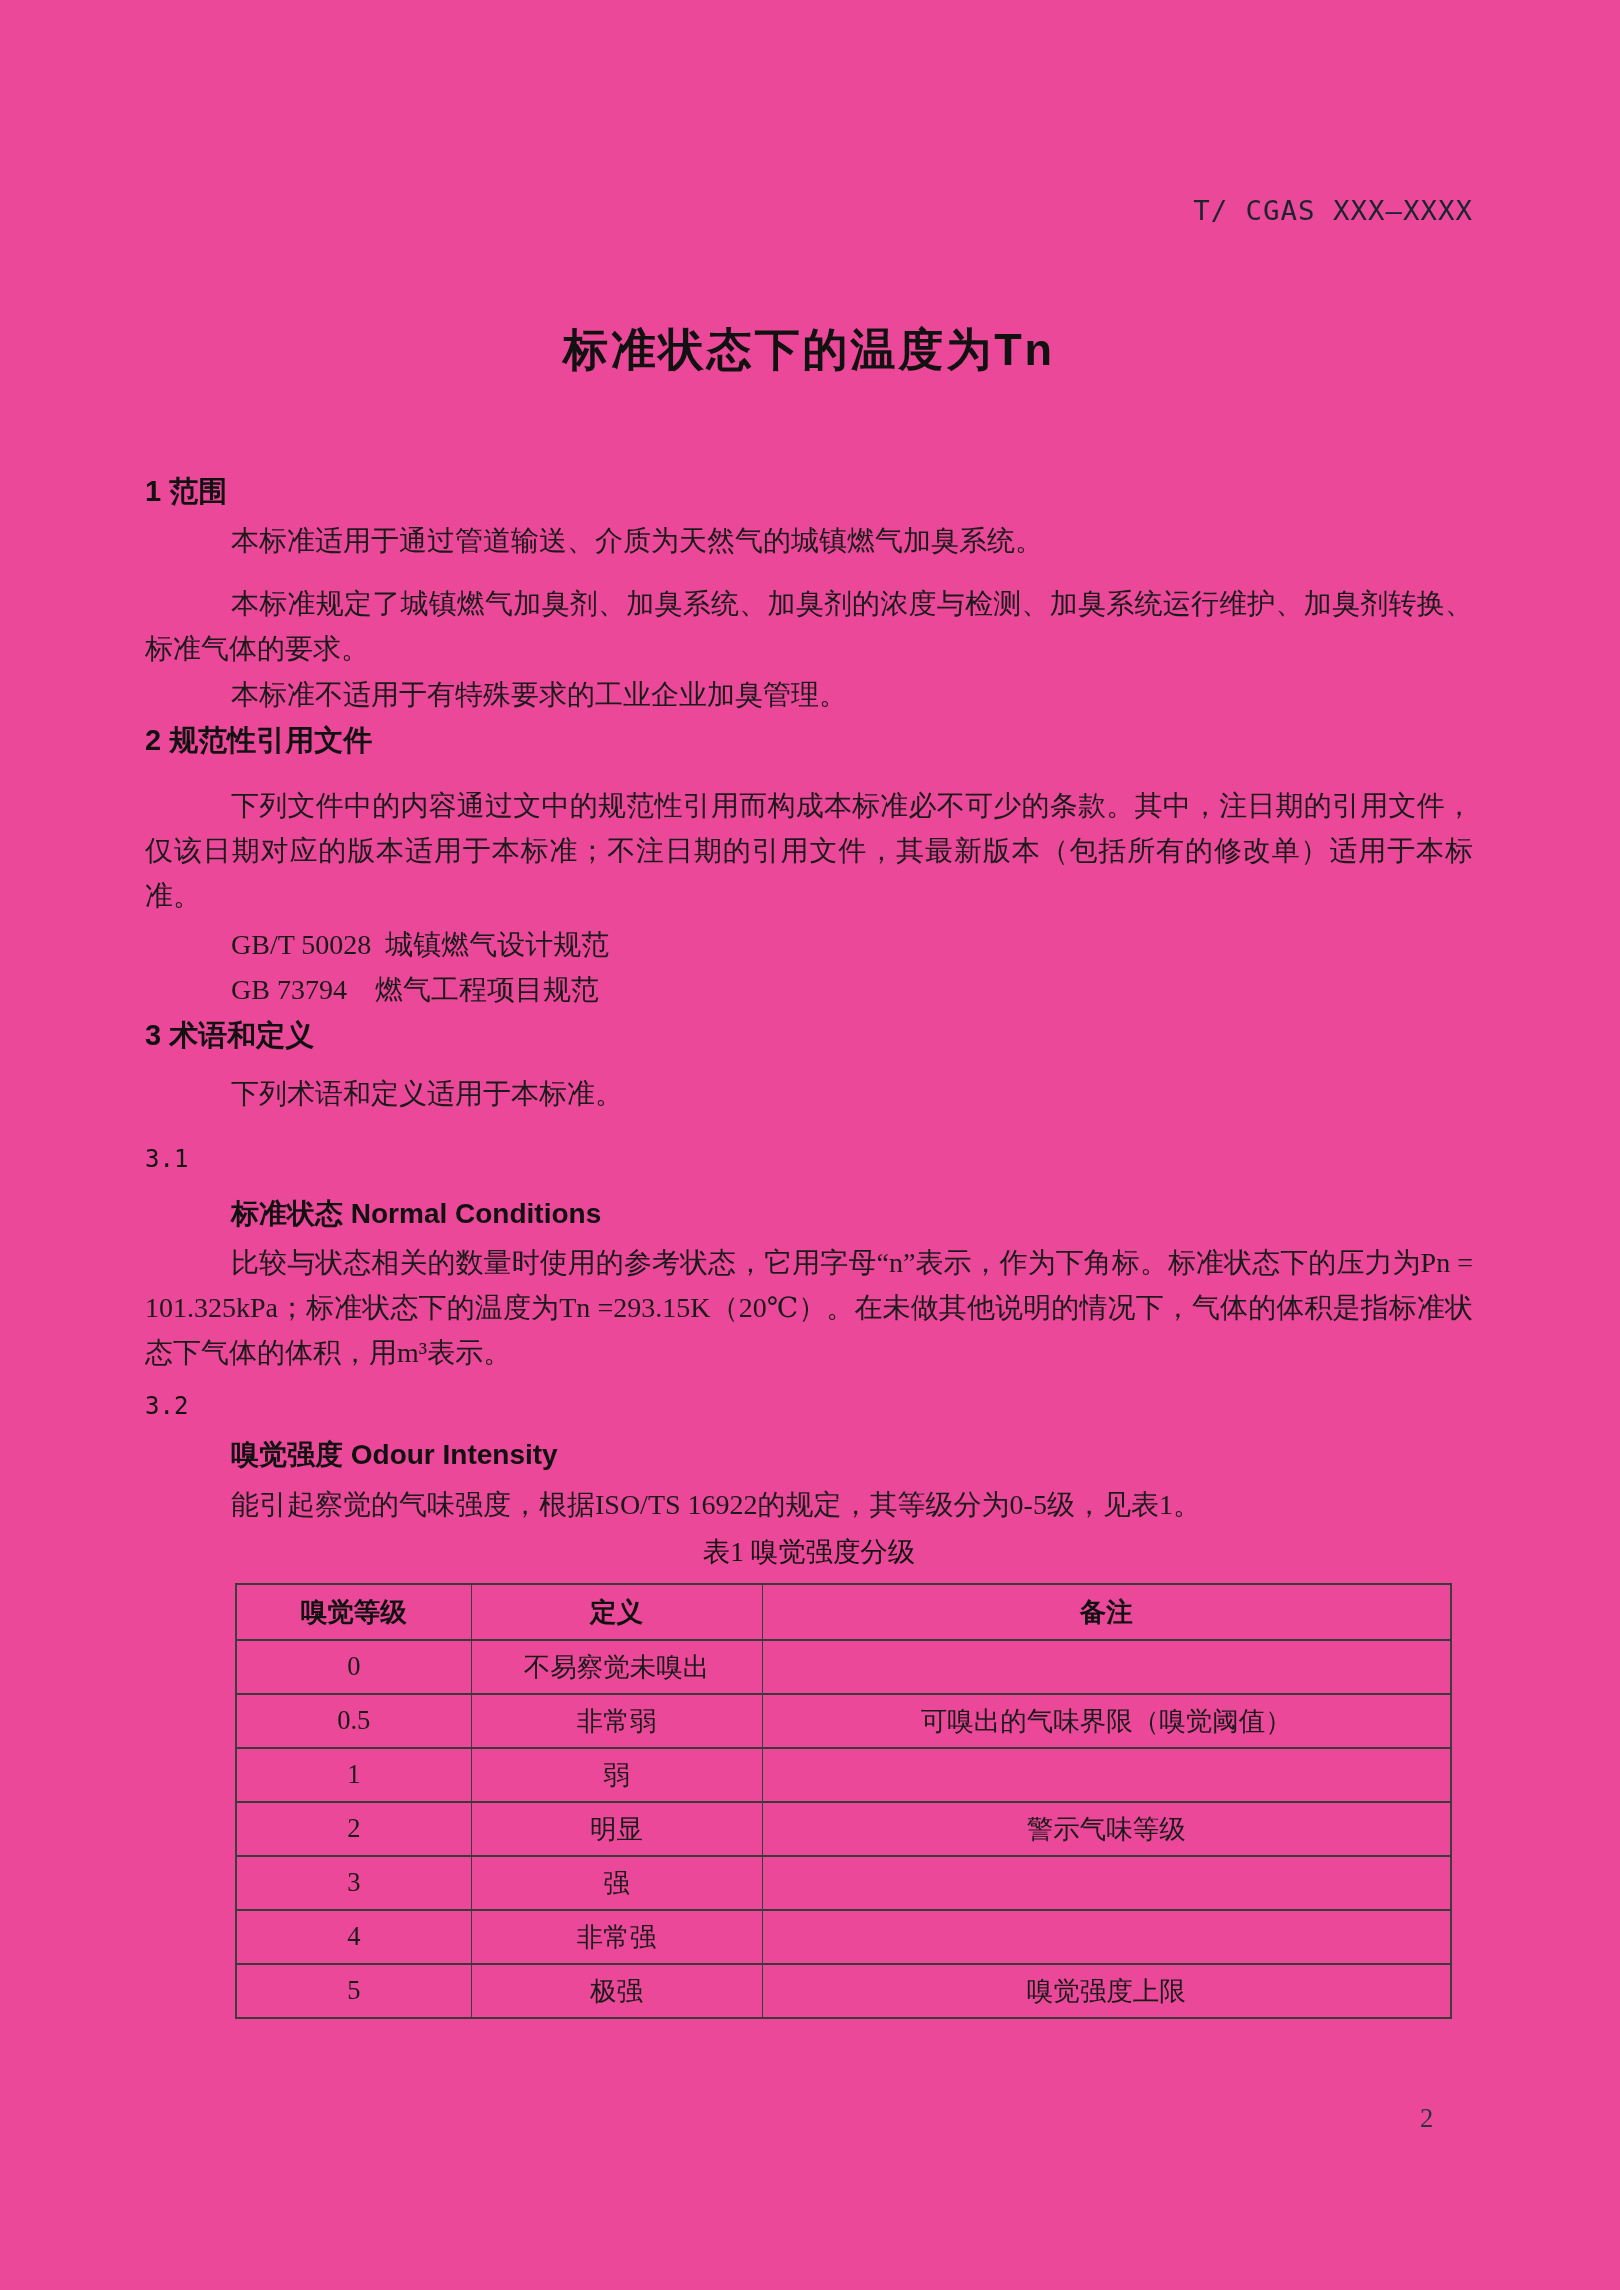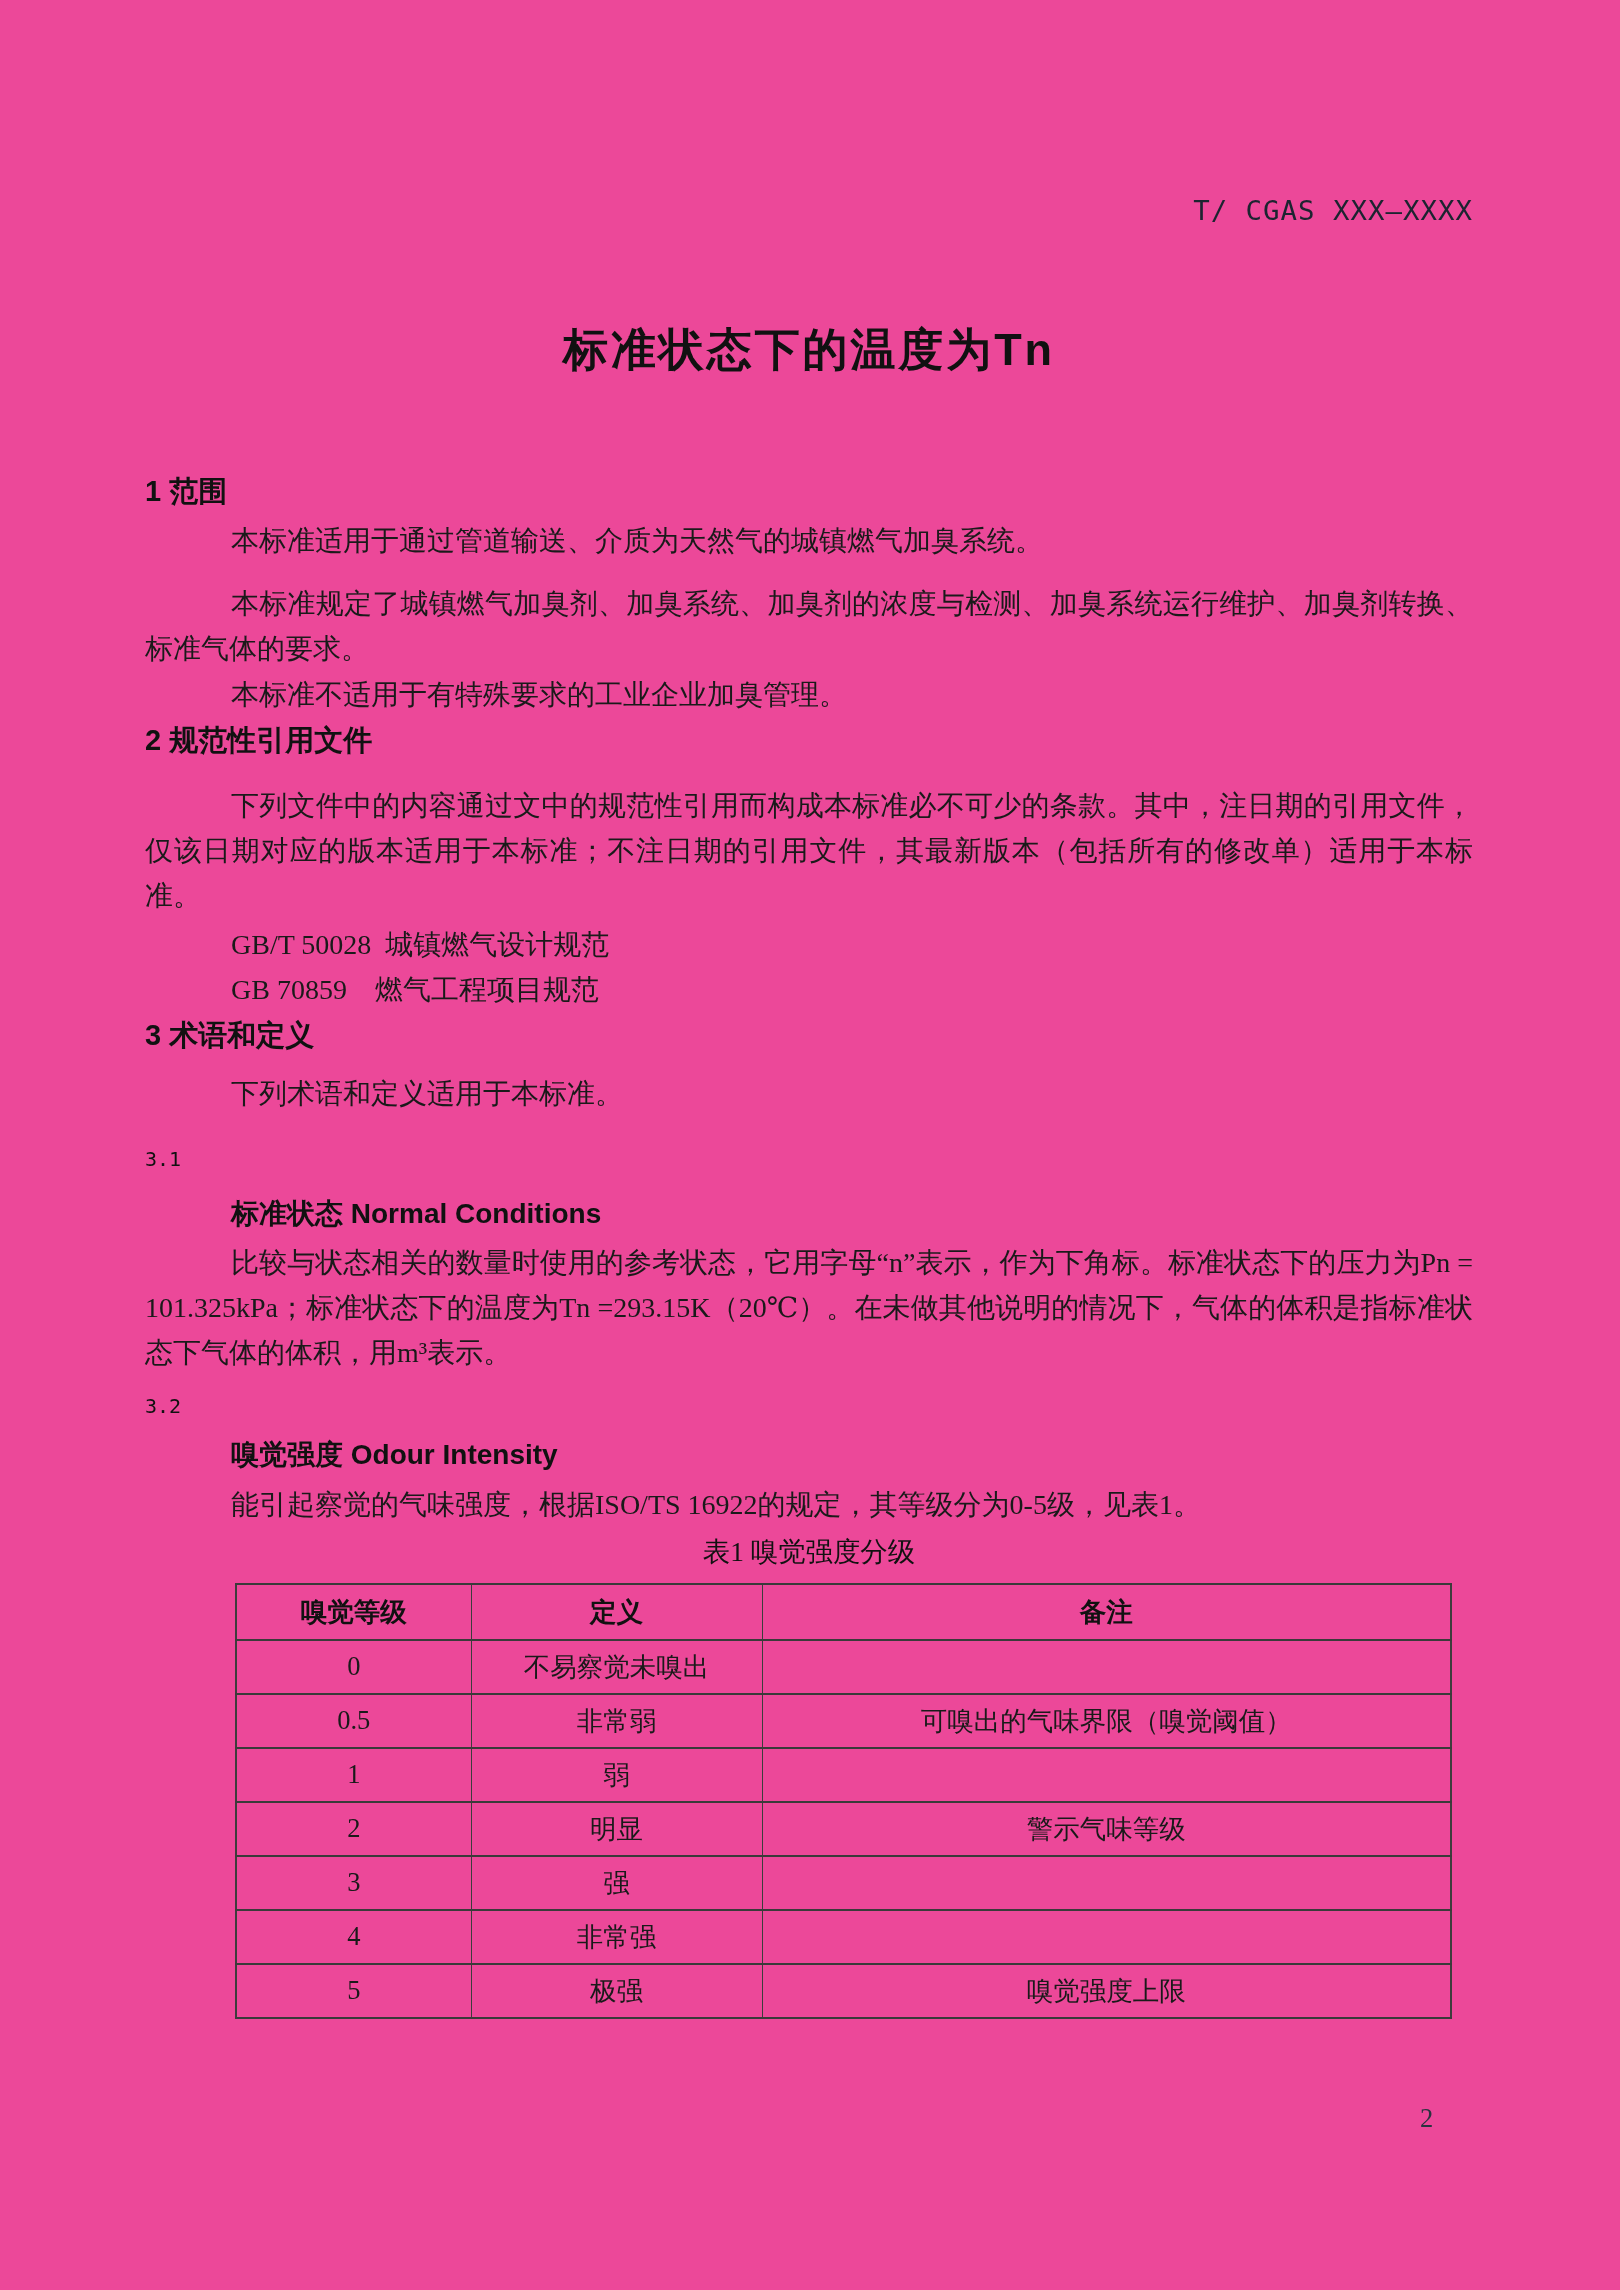--- a/index.html
+++ b/index.html
@@ -54,21 +54,21 @@
     padding-left: 86px;
     font-family: "Liberation Serif", "DejaVu Serif", serif;
     font-size: 28px;
     line-height: 45px;
     white-space: pre-wrap;
     color: #1a1a1a;
   }
   .clause-num {
     margin: 0;
     font-family: "DejaVu Sans Mono", monospace;
-    font-size: 20px;
+    font-size: 24px;
     line-height: 33px;
     color: #111;
   }
   .term-line {
     margin: 0;
     padding-left: 86px;
     font-family: "Liberation Sans", "DejaVu Sans", sans-serif;
     font-weight: 700;
     font-size: 28px;
     line-height: 43px;
@@ -143,21 +143,21 @@
   <h1 class="doc-title">标准状态下的温度为Tn</h1>
 
   <h2 class="sec-heading mt-sec1">1 范围</h2>
   <p class="body-p indent mt-3">本标准适用于通过管道输送、介质为天然气的城镇燃气加臭系统。</p>
   <p class="body-p indent mt-19">本标准规定了城镇燃气加臭剂、加臭系统、加臭剂的浓度与检测、加臭系统运行维护、加臭剂转换、标准气体的要求。</p>
   <p class="body-p indent mt-1">本标准不适用于有特殊要求的工业企业加臭管理。</p>
 
   <h2 class="sec-heading">2 规范性引用文件</h2>
   <p class="body-p indent mt-19">下列文件中的内容通过文中的规范性引用而构成本标准必不可少的条款。其中，注日期的引用文件，仅该日期对应的版本适用于本标准；不注日期的引用文件，其最新版本（包括所有的修改单）适用于本标准。</p>
   <p class="ref-line mt-4">GB/T 50028  城镇燃气设计规范</p>
-  <p class="ref-line">GB 70859    燃气工程项目规范</p>
+  <p class="ref-line">GB 73794    燃气工程项目规范</p>
 
   <h2 class="sec-heading">3 术语和定义</h2>
   <p class="body-p indent mt-12">下列术语和定义适用于本标准。</p>
 
   <p class="clause-num mt-28">3.1</p>
   <p class="term-line mt-16">标准状态 Normal Conditions</p>
   <p class="body-p indent mt-5">比较与状态相关的数量时使用的参考状态，它用字母“n”表示，作为下角标。标准状态下的压力为Pn = 101.325kPa；标准状态下的温度为Tn =293.15K（20℃）。在未做其他说明的情况下，气体的体积是指标准状态下气体的体积，用m³表示。</p>
 
   <p class="clause-num mt-16">3.2</p>
   <p class="term-line mt-15">嗅觉强度 Odour Intensity</p>

